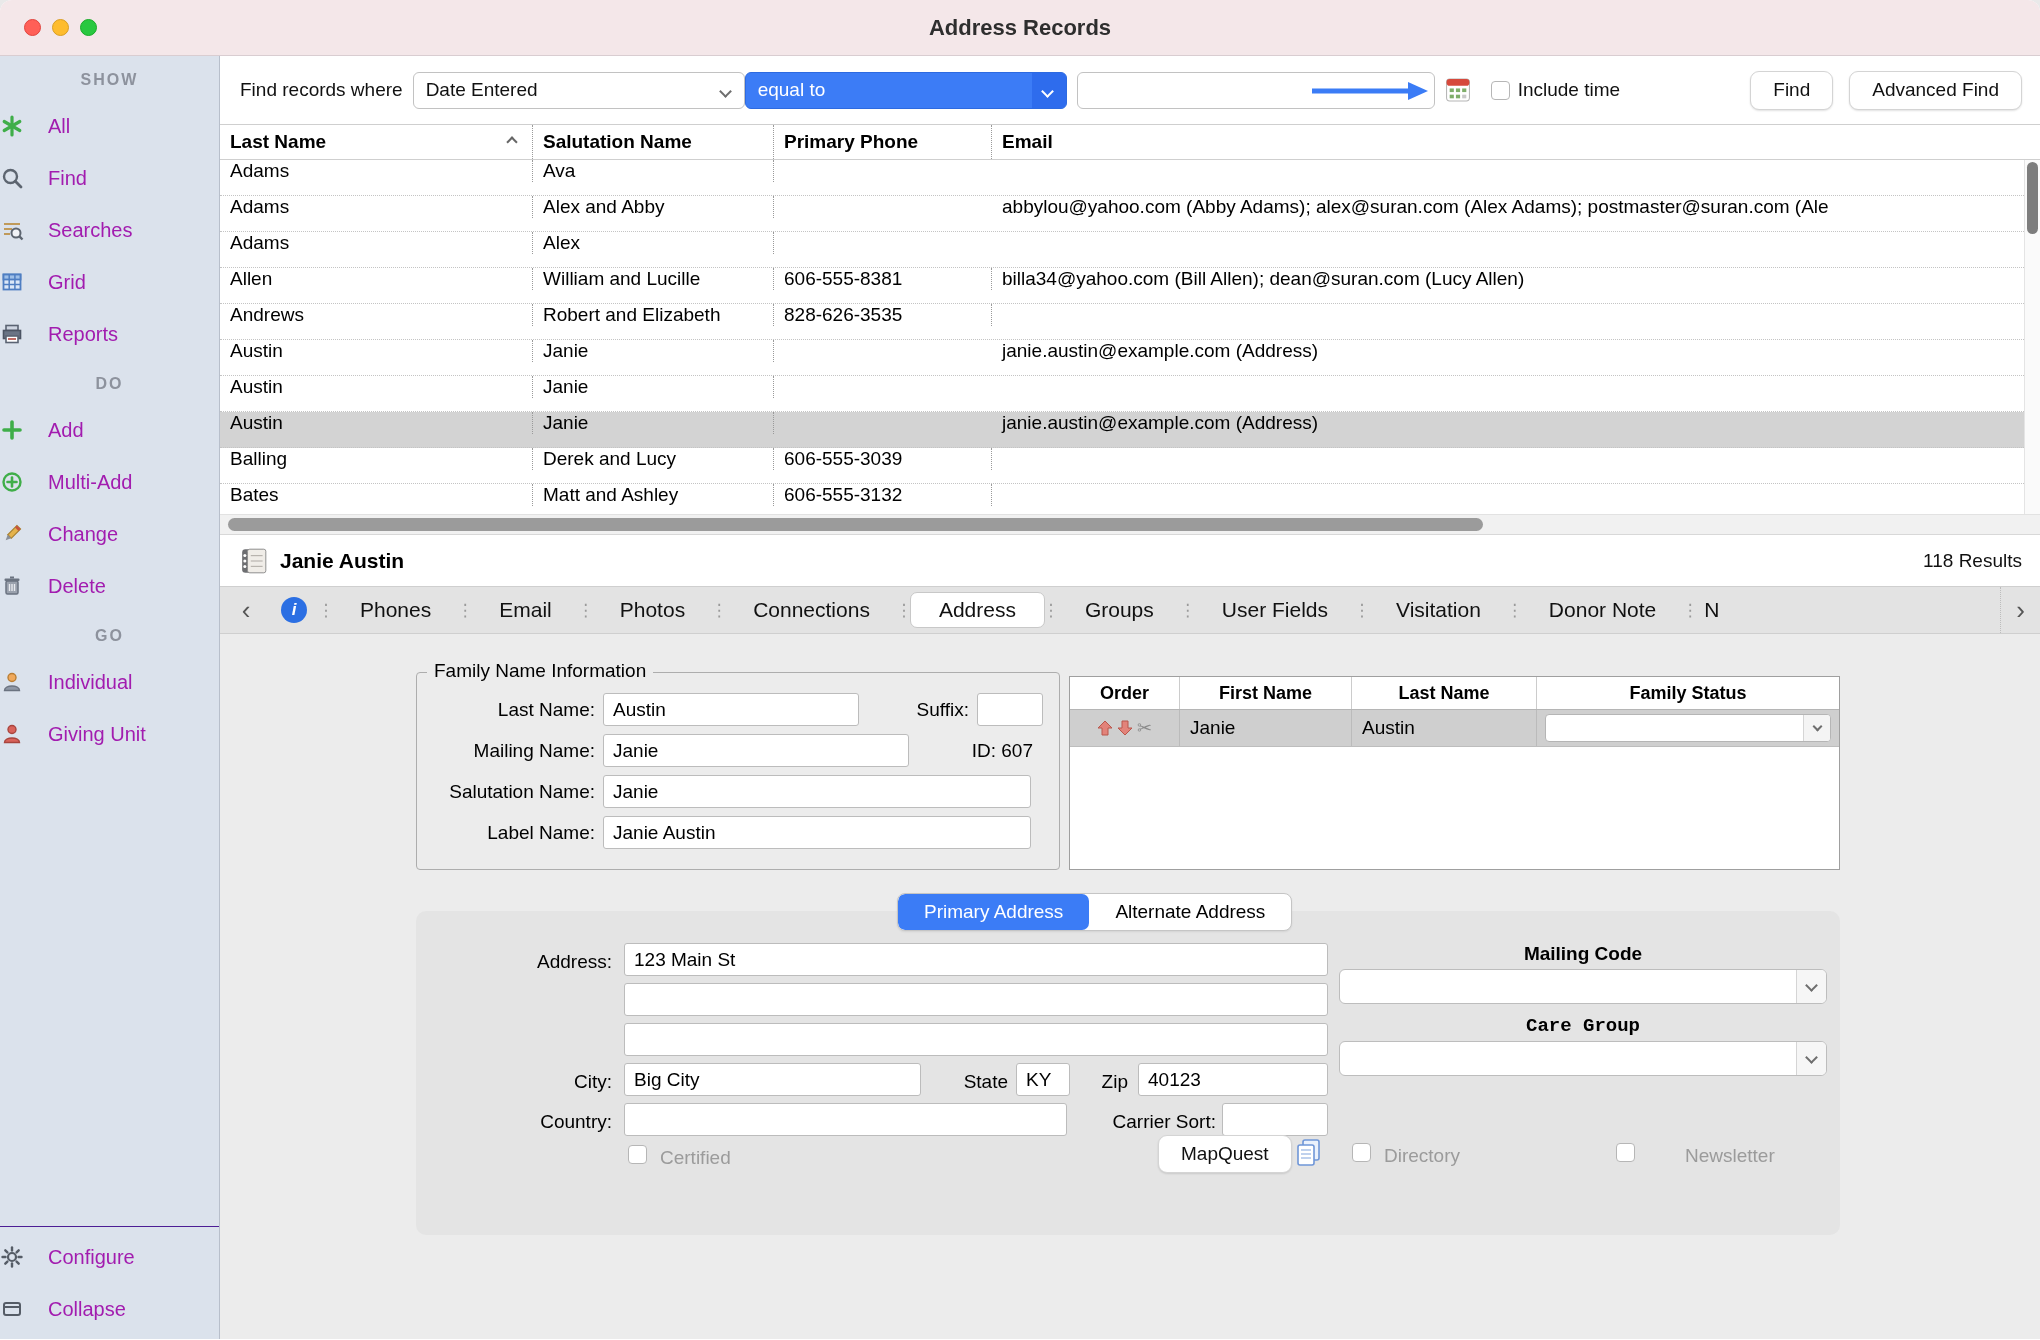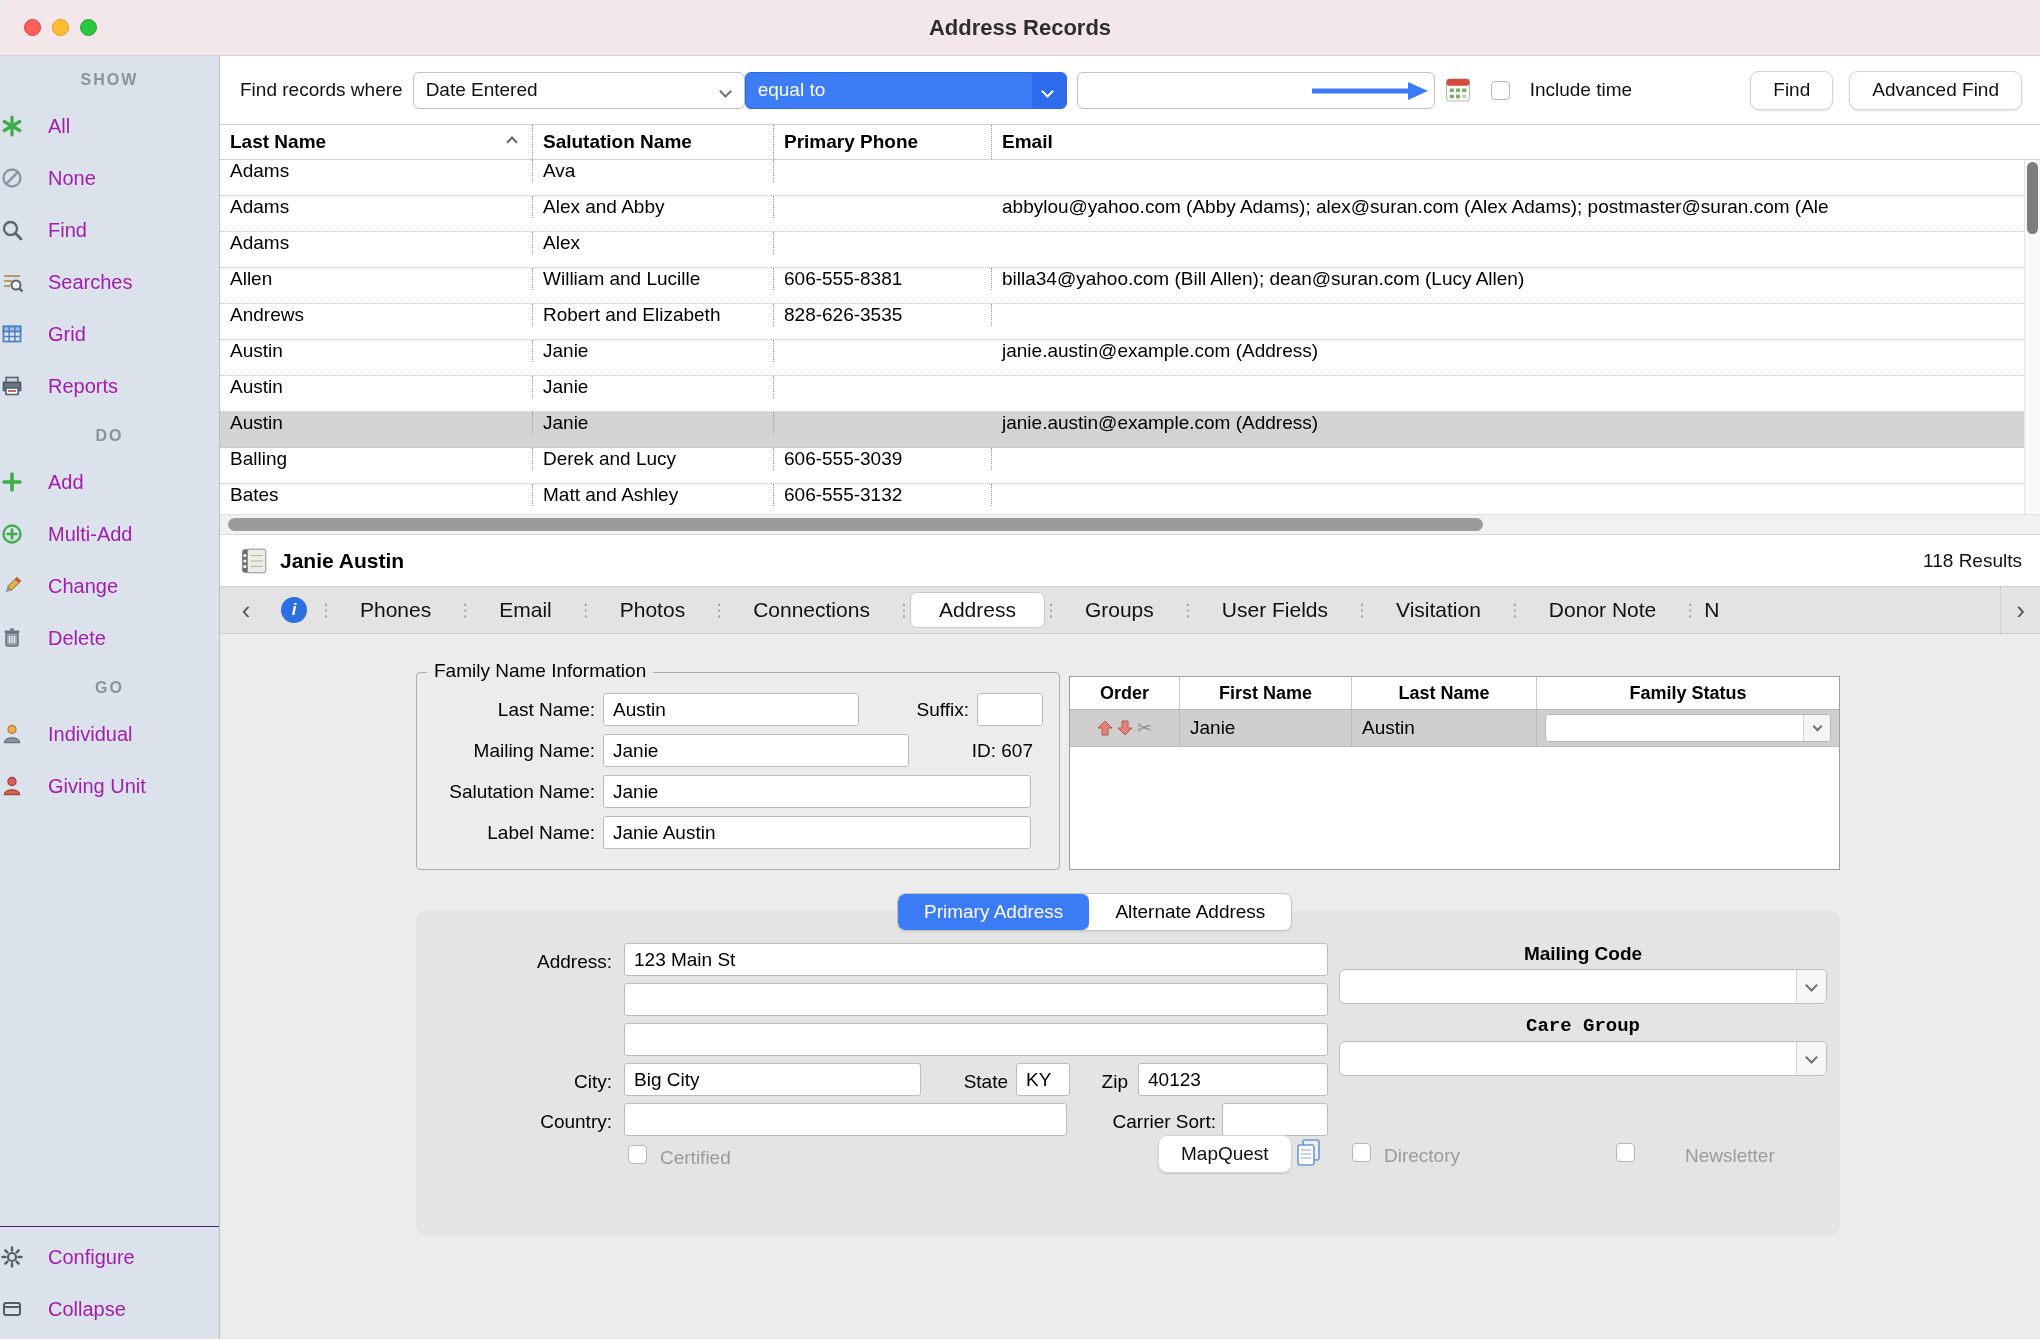--- a/index.html
+++ b/index.html
@@ -167,27 +167,20 @@
             <g stroke="#3fae49" stroke-width="3.2" stroke-linecap="round">
               <line x1="12" y1="3" x2="12" y2="21"></line>
               <line x1="4.2" y1="7.5" x2="19.8" y2="16.5"></line>
               <line x1="19.8" y1="7.5" x2="4.2" y2="16.5"></line>
             </g>
           </svg>
         <span>All</span>
       </div>
       <div class="sb-item">
         <svg width="24" height="24" viewBox="0 0 24 24">
-            <circle cx="12" cy="12" r="8.5" fill="none" stroke="#8f96a3" stroke-width="2.4"></circle>
-            <line x1="6.2" y1="17.8" x2="17.8" y2="6.2" stroke="#8f96a3" stroke-width="2.4"></line>
-          </svg>
-        <span>None</span>
-      </div>
-      <div class="sb-item">
-        <svg width="24" height="24" viewBox="0 0 24 24">
             <circle cx="10.5" cy="10.5" r="6.5" fill="none" stroke="#5d6570" stroke-width="2.4"></circle>
             <line x1="15.3" y1="15.3" x2="21" y2="21" stroke="#5d6570" stroke-width="2.8" stroke-linecap="round"></line>
           </svg>
         <span>Find</span>
       </div>
       <div class="sb-item">
         <svg width="24" height="24" viewBox="0 0 24 24">
             <g stroke="#c09a5a" stroke-width="2">
               <line x1="4" y1="6" x2="20" y2="6"></line>
               <line x1="4" y1="11" x2="12" y2="11"></line>
@@ -333,21 +326,21 @@
             <g fill="#7fae6a">
               <rect x="4" y="11" width="4" height="3.5"></rect>
               <rect x="10" y="11" width="4" height="3.5"></rect>
               <rect x="16" y="11" width="4" height="3.5"></rect>
               <rect x="4" y="17" width="4" height="3.5"></rect>
               <rect x="10" y="17" width="4" height="3.5"></rect>
             </g>
             <rect x="16" y="17" width="4" height="3.5" fill="#c9c9c9"></rect>
           </svg>
         <div class="cb" style="margin-left:20px;"></div>
-        <span class="fb-label" style="margin-left:20px;">Include time</span>
+        <span class="fb-label" style="margin-left:8px;">Include time</span>
         <div class="btn" style="margin-left:auto;">
             <span>Find</span>
           </div>
         <div class="btn" style="margin-left:16px;">
             <span>Advanced Find</span>
           </div>
       </div>
 
       <div class="rt-header">
         <div class="c c1">

